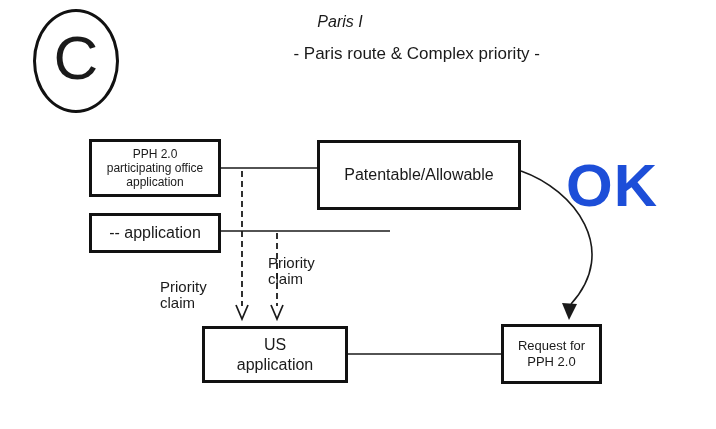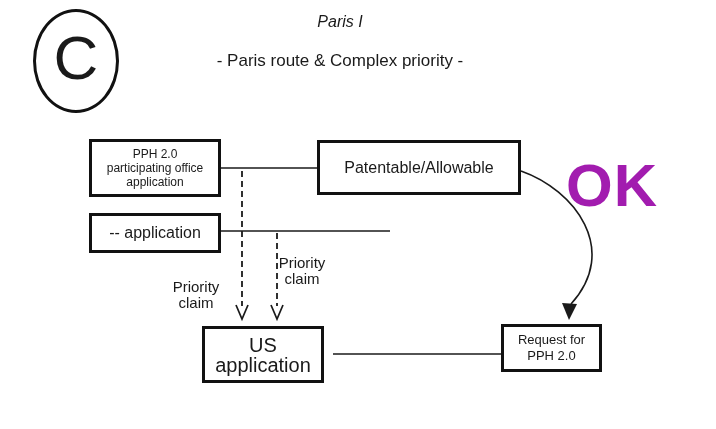--- a/index.html
+++ b/index.html
@@ -8,33 +8,33 @@
     font-family:"Liberation Sans", sans-serif; color:#1a1a1a; overflow:hidden;
   }
   .badge {
     position:absolute; left:33px; top:9px; width:86px; height:104px;
     border:3px solid #111; border-radius:50%; box-sizing:border-box;
     display:flex; align-items:center; justify-content:center;
     font-size:62px; line-height:1; padding-bottom:6px;
   }
   .title-wrap { position:absolute; left:140px; top:13px; width:400px; text-align:center; }
   .title-line1 { font-style:italic; font-size:16px; }
-  .title-line2 { font-size:17px; margin-top:20px; }
+  .title-line2 { font-size:17px; margin-top:13px;text-align:right; }
   .box {
     position:absolute; border:3px solid #111; background:#ffffff;
     box-sizing:border-box; display:flex; align-items:center; justify-content:center;
     text-align:center; white-space:pre-line; z-index:2;
   }
   .box-pph        { left:89px;  top:139px; width:132px; height:58px; font-size:12px; line-height:14px; }
-  .box-patentable { left:317px; top:140px; width:204px; height:55px; font-size:16px; }
+  .box-patentable { left:317px; top:140px; width:204px; height:70px; font-size:16px; }
   .box-app        { left:89px;  top:213px; width:132px; height:40px; font-size:16px; }
-  .box-us         { left:202px; top:326px; width:122px; height:57px; font-size:20px; line-height:20px; }
-  .box-request    { left:501px; top:324px; width:101px; height:48px; font-size:13px; line-height:16px; }
+  .box-us         { left:202px; top:326px; width:146px; height:57px; font-size:16px; line-height:20px; }
+  .box-request    { left:501px; top:324px; width:101px; height:60px; font-size:13px; line-height:16px; }
   .connectors { position:absolute; left:0; top:0; z-index:1; }
-  .lbl { position:absolute; text-align:center; white-space:pre-line; z-index:3; }
+  .lbl { position:absolute; text-align:left; white-space:pre-line; z-index:3; }
   .lbl-priority-left  { left:160px; top:279px; width:72px; font-size:15px; line-height:16px; }
   .lbl-priority-right { left:268px; top:255px; width:68px; font-size:15px; line-height:16px; }
   .lbl-ok {
     position:absolute; left:566px; top:156px; font-size:60px; font-weight:bold;
     letter-spacing:1px; z-index:3; line-height:1;
   }
   .lbl-legend { position:absolute; left:88px; top:395px; font-size:16px; z-index:3; }
 </style>
 </head>
 <body>
@@ -75,15 +75,15 @@
   <div class="box box-app">-- application</div>
   <div class="box box-us">US
 application</div>
   <div class="box box-request">Request for
 PPH 2.0</div>
 
   <div class="lbl lbl-priority-left">Priority
 claim</div>
   <div class="lbl lbl-priority-right">Priority
 claim</div>
-  <div class="lbl-ok" style="color: #a21caf;">OK</div>
+  <div class="lbl-ok" style="color: #1d4ed8;">OK</div>
 
 </div>
 
 </body></html>

